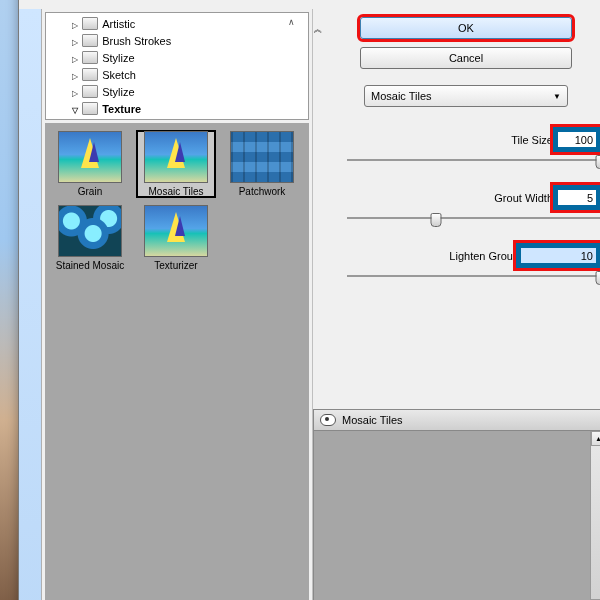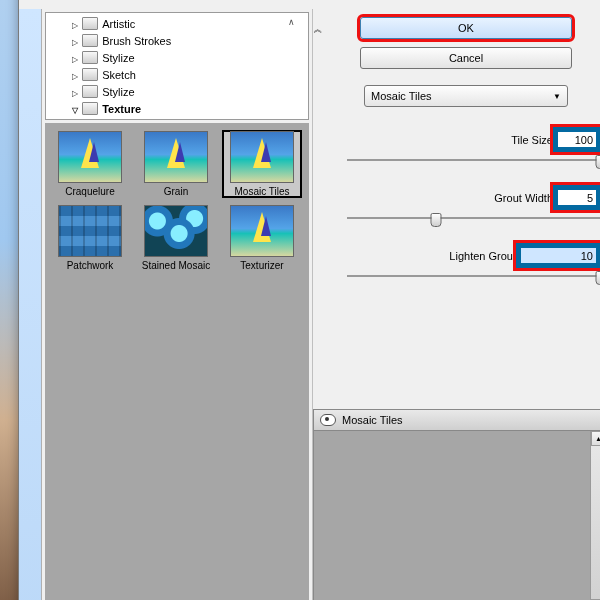--- a/index.html
+++ b/index.html
@@ -334,27 +334,20 @@
           </div>
           <div class="tree-item open">
             <span class="arrow-expanded"></span>
             <span class="folder-icon"></span>
             <span>Texture</span>
           </div>
         </div>
 
         <div class="thumbs-area">
           <div class="thumbs-grid">
-            <div class="thumb">
-              <div class="thumb-img">
-                  <span class="sail"></span>
-                  <span class="sail2"></span>
-                </div>
-              <div class="thumb-label">Craquelure</div>
-            </div>
             <div class="thumb">
               <div class="thumb-img">
                   <span class="sail"></span>
                   <span class="sail2"></span>
                 </div>
               <div class="thumb-label">Grain</div>
             </div>
             <div class="thumb selected">
               <div class="thumb-img">
                   <span class="sail"></span>

